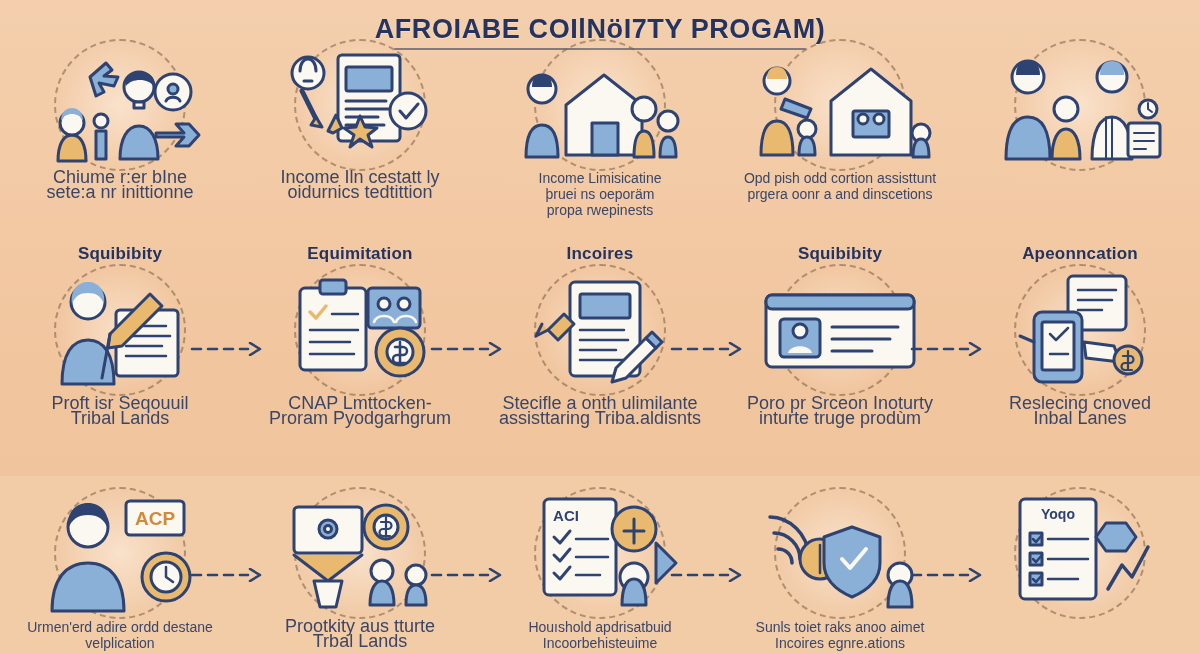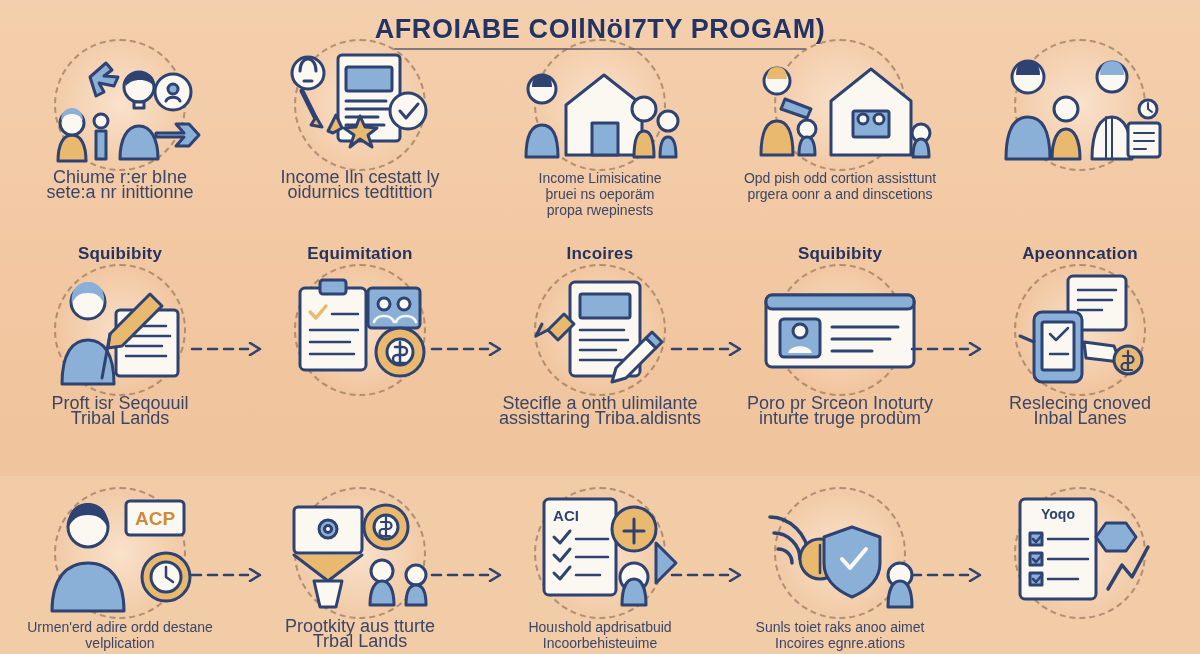--- a/index.html
+++ b/index.html
@@ -232,20 +232,21 @@
             <rect x="98" y="16" width="52" height="40" rx="4" fill="#8bb0d8"></rect>
             <circle cx="114" cy="32" r="6" fill="#fbf7f1"></circle>
             <circle cx="134" cy="32" r="6" fill="#fbf7f1"></circle>
             <path d="M104 50c3-8 17-8 20 0M126 50c3-8 17-8 20 0" stroke="#fbf7f1" stroke-width="2.5"></path>
             <circle cx="130" cy="80" r="24" fill="#e8b96e"></circle>
             <circle cx="130" cy="80" r="13" fill="#fbf7f1"></circle>
             <path d="M130 70v20M125 75h8a4 4 0 0 1 0 8h-6a4 4 0 0 0 0 8h8" stroke-width="2.5"></path>
           </g>
         </svg>
       </div>
+      <div class="caption">CNAP Lmttocken-<br>Proram Pyodgarhgrum</div>
       <div class="arrow" style="right:-28px;">
         <svg width="78" height="14" viewBox="0 0 78 14">
           <line x1="2" y1="7" x2="58" y2="7" stroke="#2e4372" stroke-width="2.6" stroke-dasharray="9 7" stroke-linecap="round"></line>
           <path d="M60 1l10 6-10 6" fill="none" stroke="#2e4372" stroke-width="2.6" stroke-linecap="round" stroke-linejoin="round"></path>
         </svg>
       </div>
     </div>
 
     <div class="cell">
       <div class="heading">Incoires</div>

